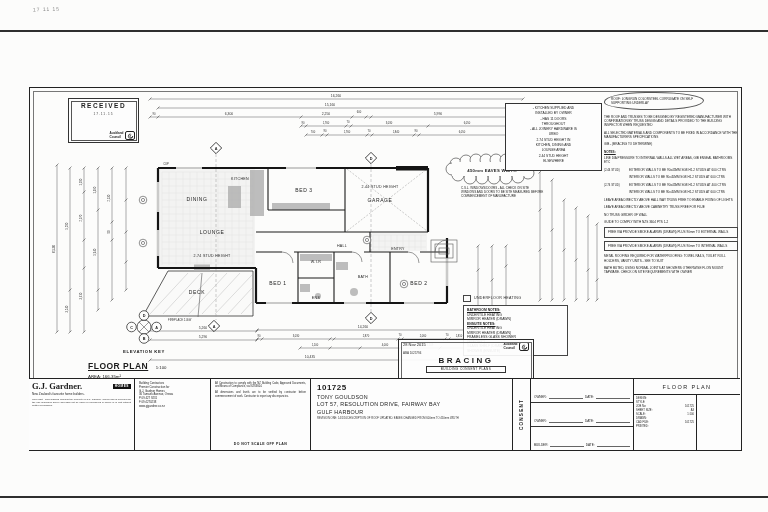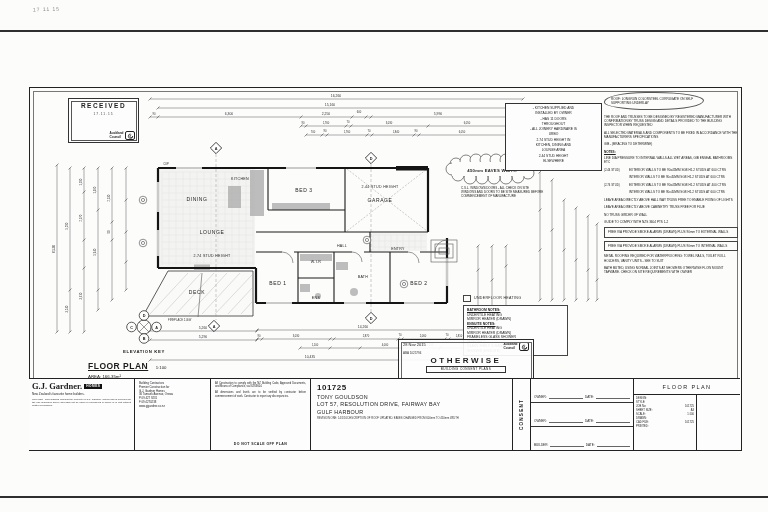--- a/index.html
+++ b/index.html
@@ -51,21 +51,21 @@
   #right-notes .n.cloud{border:.7px solid #555;border-radius:46% 54% 50% 50%/60% 52% 58% 46%;padding:4px 6px;width:86px;margin-bottom:5px;}
   #right-notes .n.head{font-weight:bold;text-decoration:underline;margin-bottom:2px;}
   #right-notes .n.box{border:.6px solid #444;padding:2px 3px;}
   #right-notes .n.lab{display:flex;gap:3px;}
   #right-notes .n.lab .lb{flex:0 0 22px;font-size:2.8px;}
   #right-notes .n.lab .tx{flex:1;}
   
   #tblock{position:absolute;left:29px;top:378px;width:711px;height:71px;border-top:1.1px solid #222;display:flex;background:#fdfdfd;}
   .tb-cell{border-right:1px solid #222;position:relative;box-sizing:border-box;height:100%;}
   #tb-gj{width:106px;padding:2px 3px;}
-  #tb-gj .brand{font-family:"Liberation Serif",serif;font-weight:bold;font-size:8.5px;display:flex;align-items:center;gap:2px;}
+  #tb-gj .brand{font-family:"Liberation Serif",serif;font-weight:bold;font-size:8.5px;display:flex;align-items:center;gap:2px;justify-content:space-between;}
   #tb-gj .badge{background:#111;color:#fff;font-family:"Liberation Sans",sans-serif;font-size:3.2px;padding:.5px 2px;letter-spacing:.5px;}
   #tb-gj .tag{font-size:3px;margin:1px 0 2px 0;color:#222;}
   #tb-gj .copy{font-size:2.5px;line-height:3.1px;color:#333;text-align:justify;}
   #tb-contact{width:76px;padding:3px 4px;font-size:2.8px;line-height:3.8px;}
   #tb-disc{width:100px;padding:3px 4px;}
   #tb-disc .p{font-size:2.6px;line-height:3.2px;margin-bottom:3px;text-align:justify;}
   #tb-disc .warn{font-size:3.5px;font-weight:bold;text-align:center;position:absolute;bottom:4px;left:0;right:0;letter-spacing:.4px;}
   #tb-proj{width:202px;padding:4px 6px;}
   #tb-proj .job{font-size:8px;font-weight:bold;letter-spacing:.5px;}
   #tb-proj .ln{font-size:5.4px;margin-top:1.5px;letter-spacing:.3px;}
@@ -544,21 +544,21 @@
           <div>Council</div>
         </div>
         <div class="acswirl">
           <svg width="7" height="6" viewBox="0 0 7 6">
               <path d="M3.5 1a2.2 2.2 0 1 0 2.2 2.2A1.4 1.4 0 1 1 4.2 1.8" fill="none" stroke="#111" stroke-width=".7"></path>
             </svg>
         </div>
       </div>
     </div>
     <div class="aba">ABA 1025794</div>
-    <div class="ap">OTHERWISE</div>
+    <div class="ap">BRACING</div>
     <div class="bcp">BUILDING CONSENT PLANS</div>
   </div>
 
   <div id="elev">
     <svg width="112" height="34" viewBox="0 0 112 34">
       <g fill="#fdfdfc" stroke="#333" stroke-width=".8">
         <circle cx="56" cy="17" r="7"></circle>
         <circle cx="56" cy="5.5" r="4.8"></circle>
           <circle cx="43.5" cy="17" r="4.8"></circle>
         <circle cx="68.5" cy="17" r="4.8"></circle>

